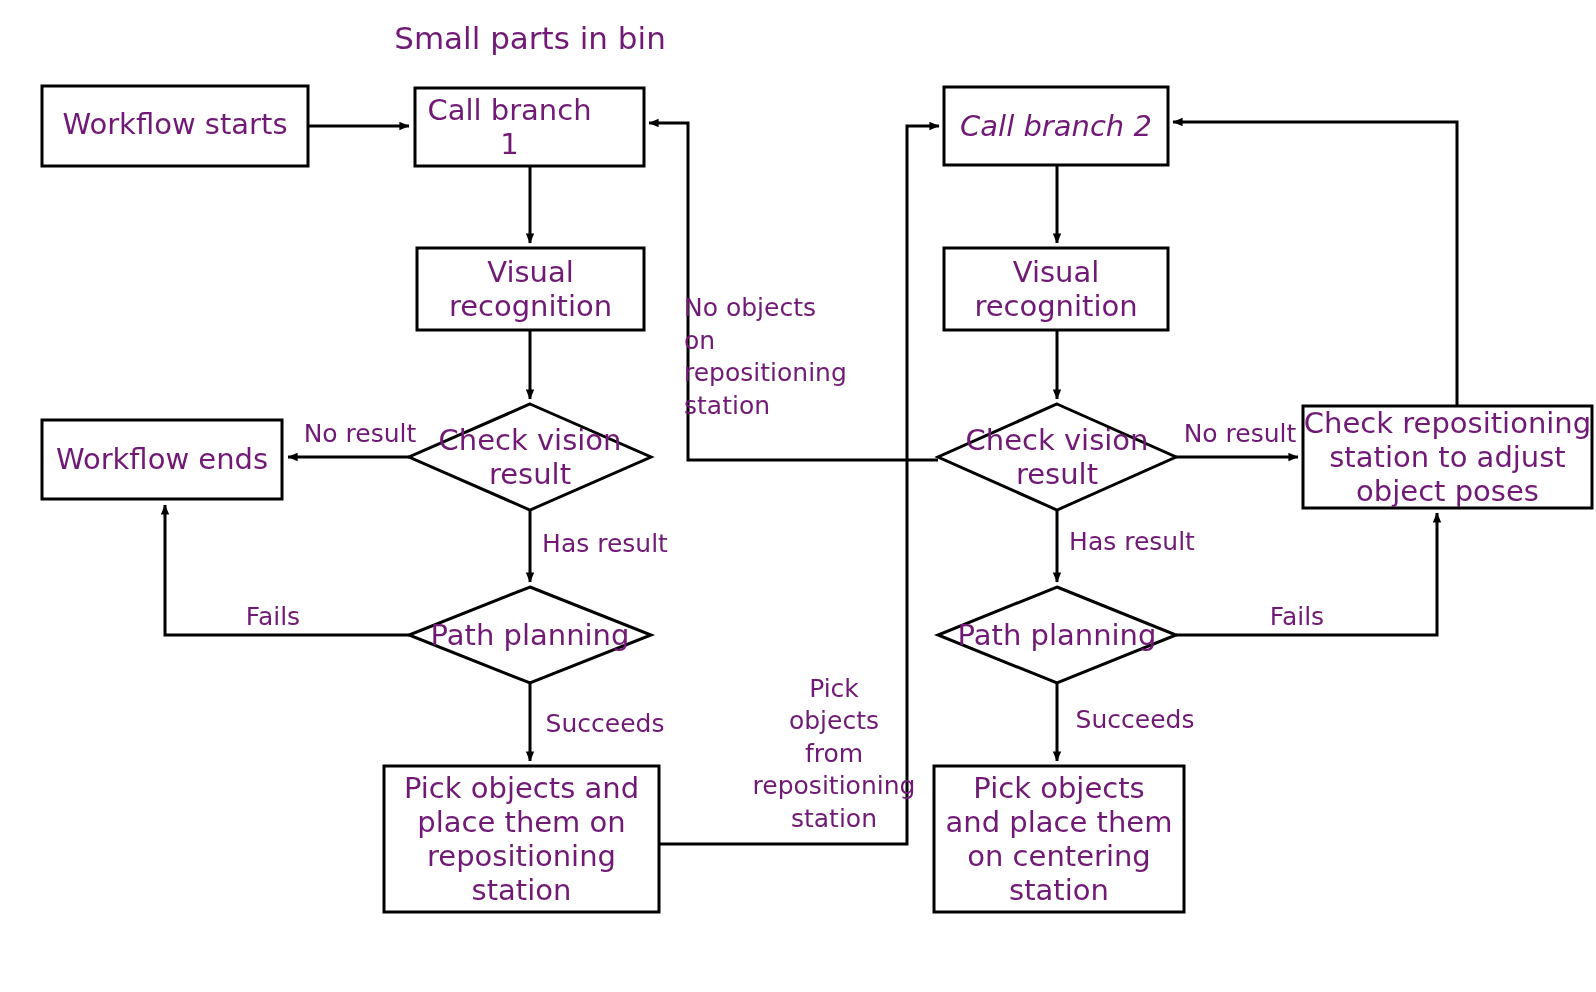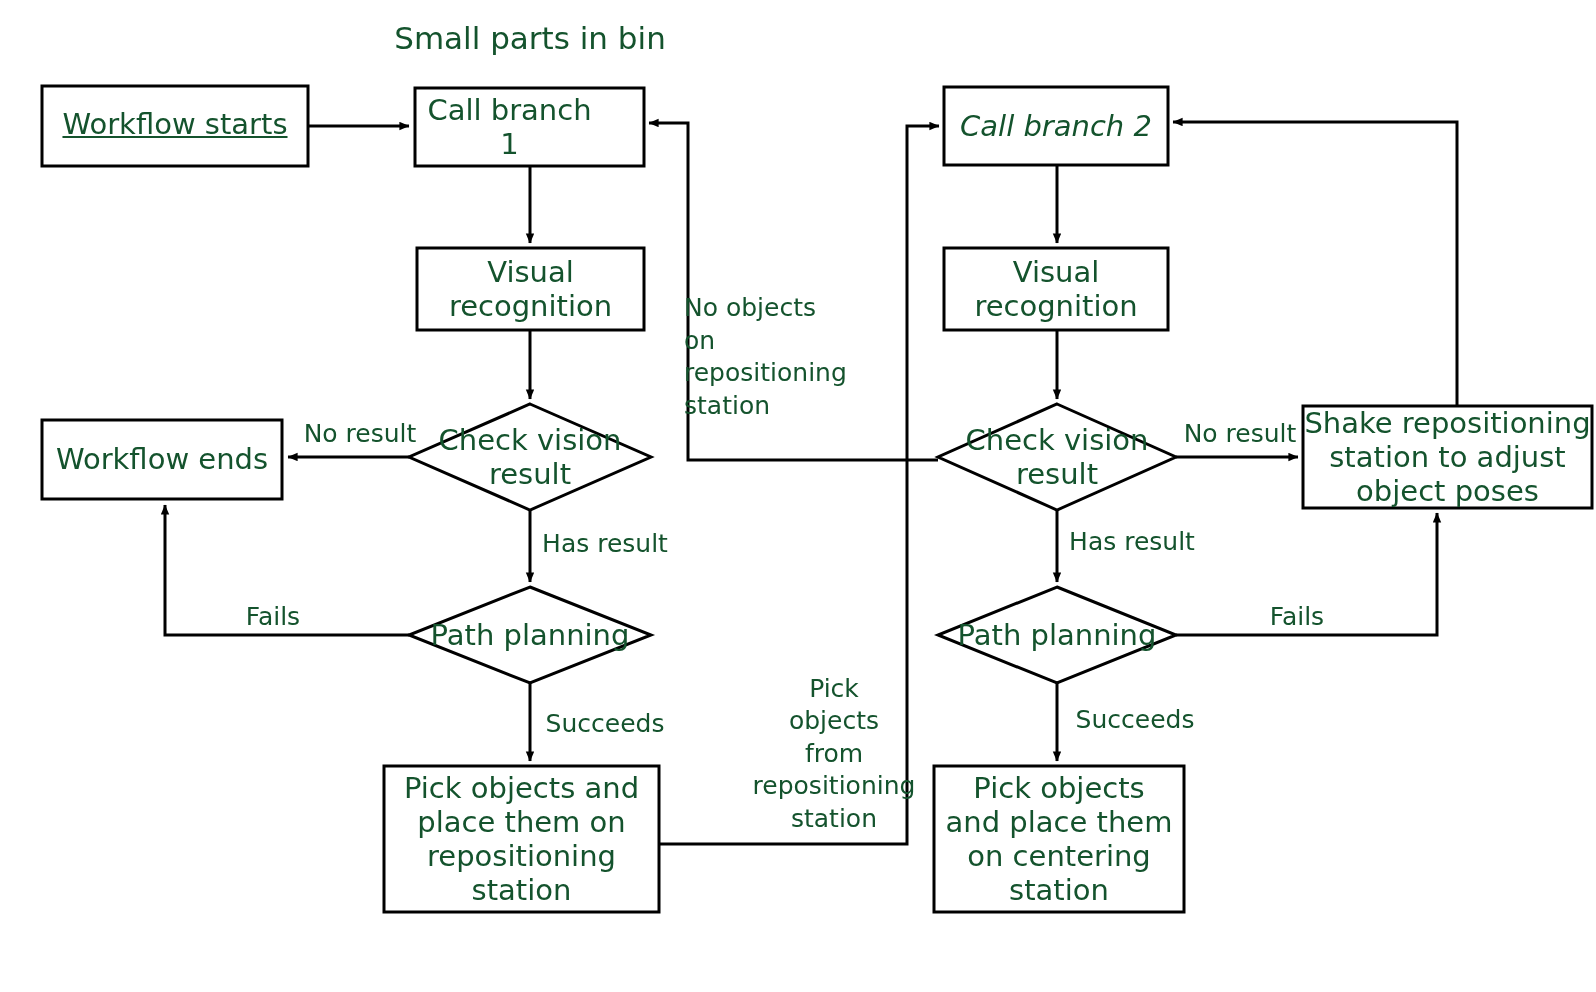--- a/index.html
+++ b/index.html
@@ -35,21 +35,21 @@
     fill: none;
     stroke: #000000;
     stroke-width: 3;
     stroke-linecap: butt;
     stroke-linejoin: miter;
   }
   .node-text,
   .edge-label,
   .group-title {
     position: absolute;
-    color: #14532d;
+    color: #701a75;
     text-align: center;
     line-height: 1.18;
     white-space: pre-line;
     pointer-events: none;
     display: flex;
     align-items: center;
     justify-content: center;
   }
   .node-text { font-size: 29px; }
   .edge-label { font-size: 25px; }
@@ -110,39 +110,39 @@
 
     <path class="conn" d="M1176,635 L1437,635 L1437,513" marker-end="url(#arrow)"></path>
 
     <path class="conn" d="M1057,683 L1057,761" marker-end="url(#arrow)"></path>
 
     <path class="conn" d="M1457,406 L1457,122 L1173,122" marker-end="url(#arrow)"></path>
   </svg>
 
   <div class="group-title" style="left:380px; top:18px; width:300px; height:42px;">Small parts in bin</div>
 
-  <div class="node-text" style="left:42px; top:86px; width:266px; height:76px;text-decoration:underline;">Workflow starts</div>
+  <div class="node-text" style="left:42px; top:86px; width:266px; height:76px;">Workflow starts</div>
   <div class="node-text" style="left:415px; top:88px; width:189px; height:78px;">Call branch 1</div>
   <div class="node-text" style="left:417px; top:248px; width:227px; height:82px;">Visual
 recognition</div>
   <div class="node-text" style="left:410px; top:404px; width:240px; height:106px;">Check vision
 result</div>
   <div class="node-text" style="left:42px; top:420px; width:240px; height:79px;">Workflow ends</div>
   <div class="node-text" style="left:410px; top:587px; width:240px; height:96px;">Path planning</div>
   <div class="node-text" style="left:384px; top:766px; width:275px; height:146px;">Pick objects and
 place them on
 repositioning
 station</div>
 
   <div class="node-text" style="left:944px; top:87px; width:224px; height:78px;font-style:italic;">Call branch 2</div>
   <div class="node-text" style="left:944px; top:248px; width:224px; height:82px;">Visual
 recognition</div>
   <div class="node-text" style="left:938px; top:404px; width:238px; height:106px;">Check vision
 result</div>
-  <div class="node-text" style="left:1303px; top:406px; width:289px; height:102px;">Shake repositioning
+  <div class="node-text" style="left:1303px; top:406px; width:289px; height:102px;">Check repositioning
 station to adjust
 object poses</div>
   <div class="node-text" style="left:938px; top:587px; width:238px; height:96px;">Path planning</div>
   <div class="node-text" style="left:934px; top:766px; width:250px; height:146px;">Pick objects
 and place them
 on centering
 station</div>
 
   <div class="edge-label" style="left:300px; top:419px; width:120px; height:30px;">No result</div>
   <div class="edge-label" style="left:535px; top:529px; width:140px; height:30px;">Has result</div>

